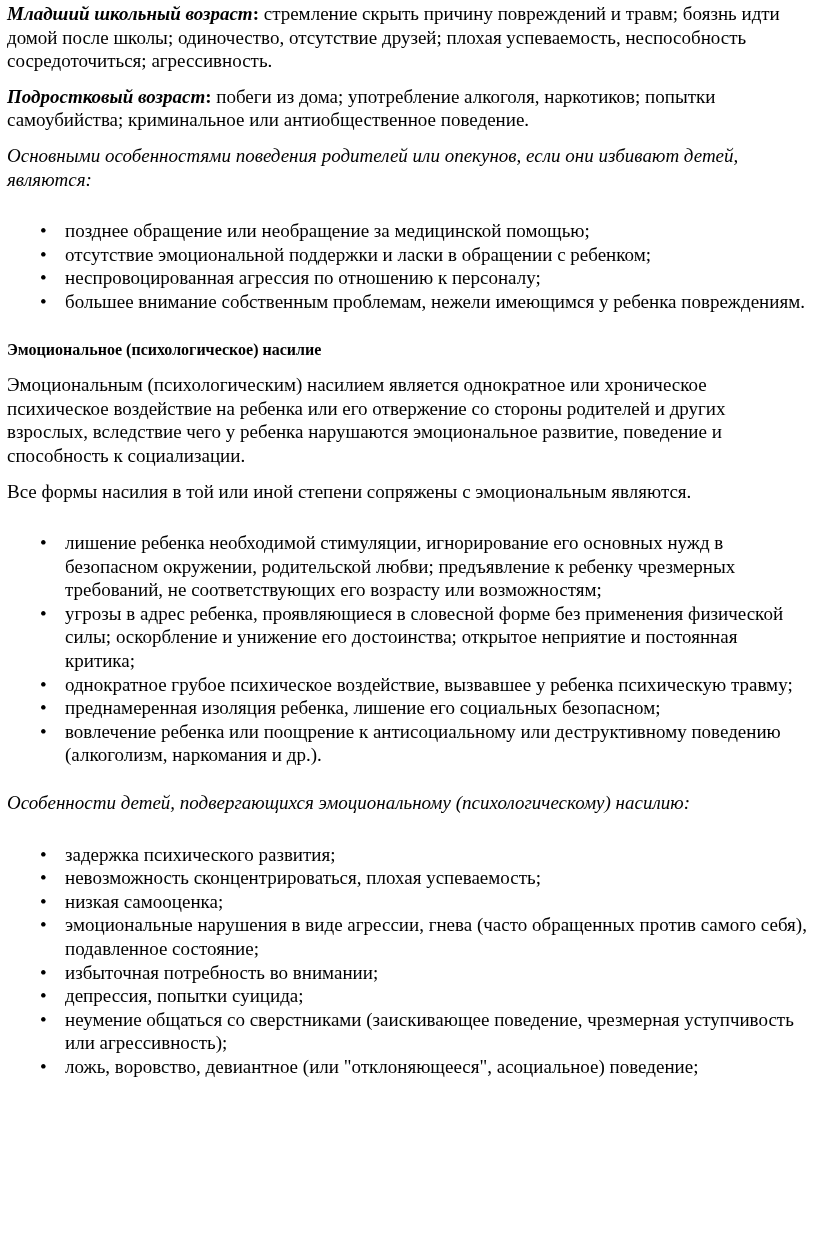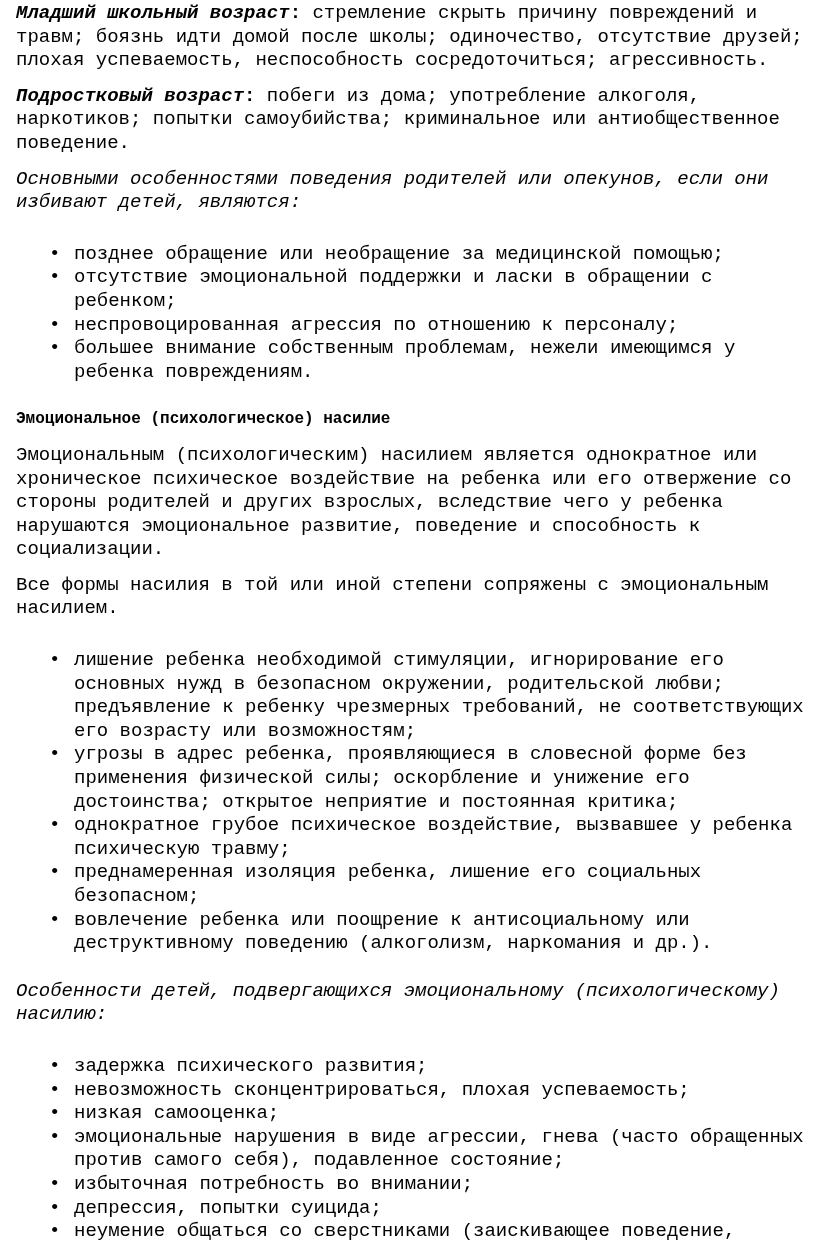--- a/index.html
+++ b/index.html
@@ -7,24 +7,24 @@
     padding: 0;
     background: #ffffff;
   }
   .page {
     position: relative;
     width: 816px;
     height: 1243px;
     box-sizing: border-box;
     background: #ffffff;
     color: #000000;
-    font-family: Liberation Mono, monospace;
+    font-family: Liberation Serif, serif;
     font-size: 19px;
     line-height: 23.6px;
-    padding: 2px 6px 0 16px;
+    padding: 2px 6px 0 7px;
     overflow: hidden;
     text-align: left;
     border-radius: 20px;
   }
   p {
     margin: 0 0 12px 0;
   }
   .lead {
     font-weight: bold;
     font-style: italic;
@@ -73,21 +73,21 @@
       <li>позднее обращение или необращение за медицинской помощью;</li>
       <li>отсутствие эмоциональной поддержки и ласки в обращении с ребенком;</li>
       <li>неспровоцированная агрессия по отношению к персоналу;</li>
       <li>большее внимание собственным проблемам, нежели имеющимся у ребенка повреждениям.</li>
     </ul>
 
   <p class="doc-heading">Эмоциональное (психологическое) насилие</p>
 
   <p>Эмоциональным (психологическим) насилием является однократное или хроническое психическое воздействие на ребенка или его отвержение со стороны родителей и других взрослых, вследствие чего у ребенка нарушаются эмоциональное развитие, поведение и способность к социализации.</p>
 
-  <p>Все формы насилия в той или иной степени сопряжены с эмоциональным насилием.</p>
+  <p>Все формы насилия в той или иной степени сопряжены с эмоциональным являются.</p>
 
 
   <ul class="bullet-list">
       <li>лишение ребенка необходимой стимуляции, игнорирование его основных нужд в безопасном окружении, родительской любви; предъявление к ребенку чрезмерных требований, не соответствующих его возрасту или возможностям;</li>
       <li>угрозы в адрес ребенка, проявляющиеся в словесной форме без применения физической силы; оскорбление и унижение его достоинства; открытое неприятие и постоянная критика;</li>
       <li>однократное грубое психическое воздействие, вызвавшее у ребенка психическую травму;</li>
       <li>преднамеренная изоляция ребенка, лишение его социальных безопасном;</li>
       <li>вовлечение ребенка или поощрение к антисоциальному или деструктивному поведению (алкоголизм, наркомания и др.).</li>
     </ul>
 

